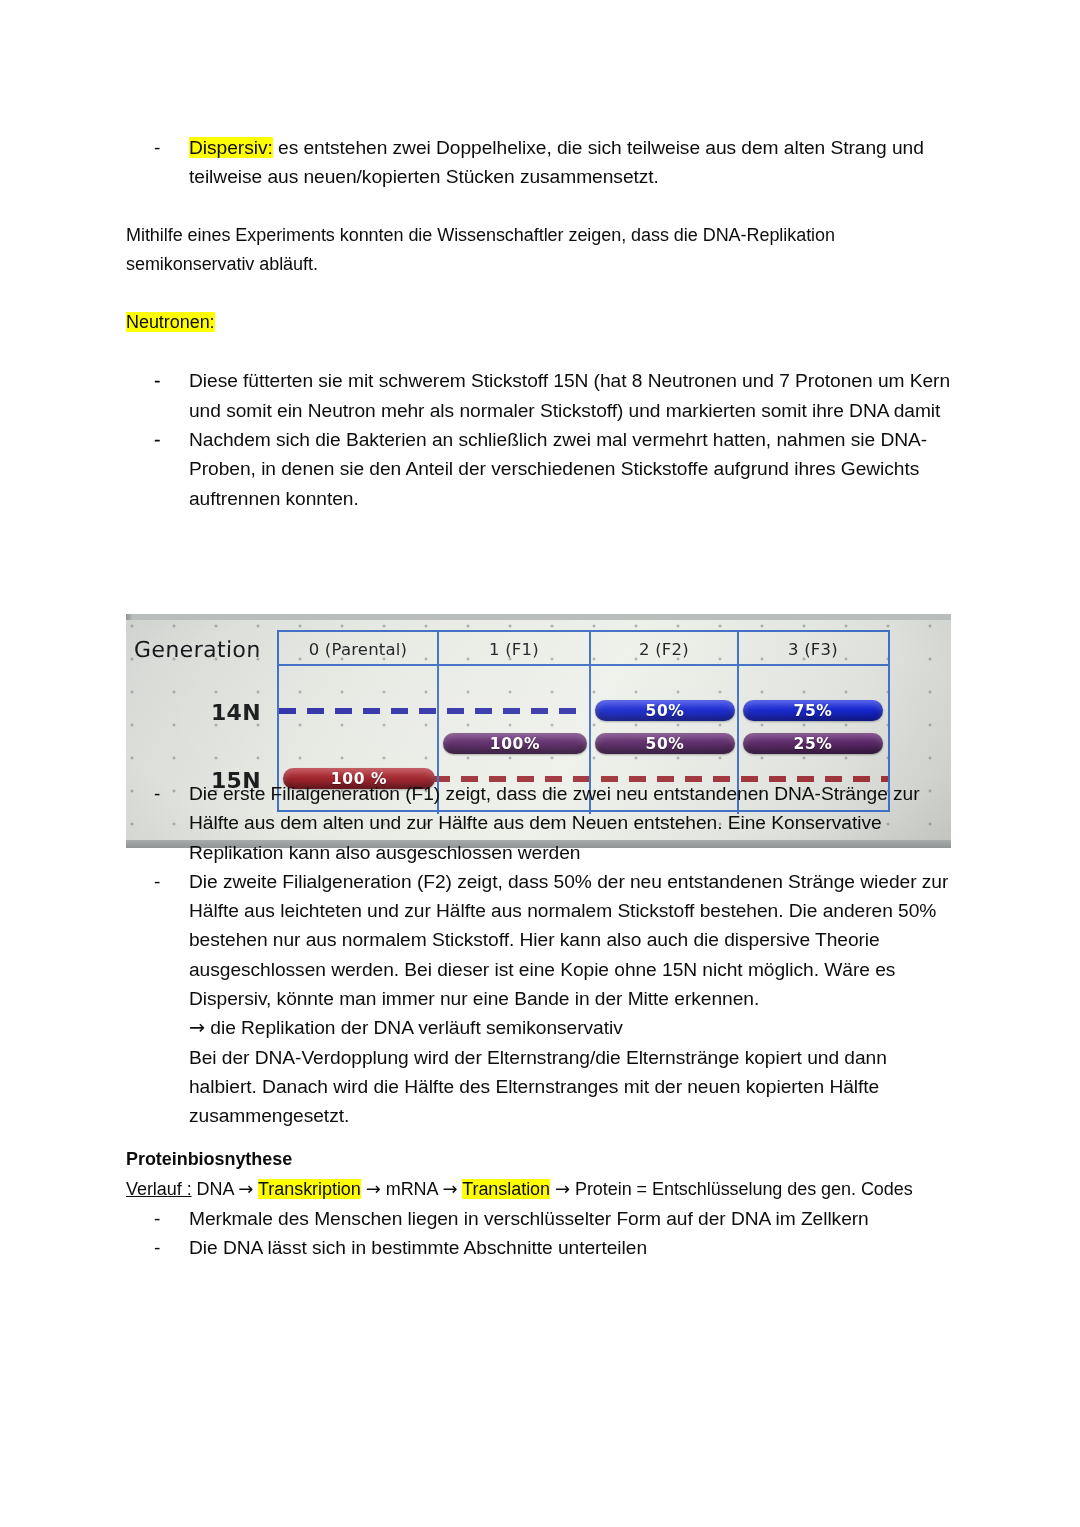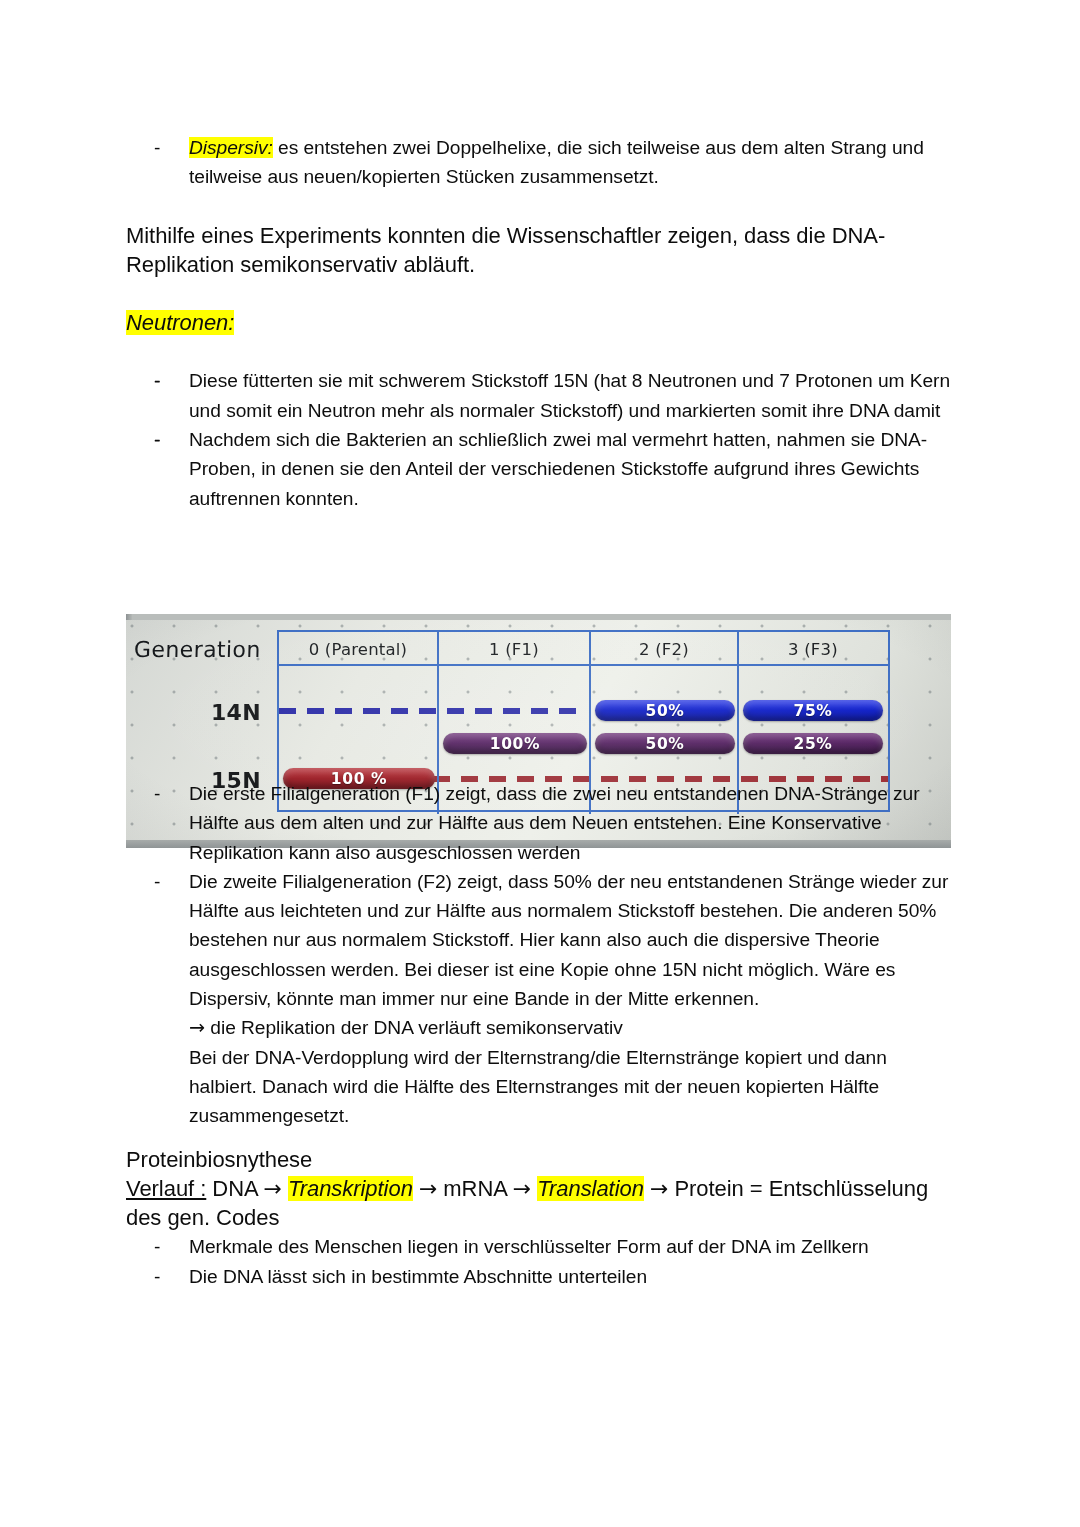--- a/index.html
+++ b/index.html
@@ -14,27 +14,27 @@
     overflow: hidden;
     -webkit-font-smoothing: antialiased;
   }
   .page {
     position: absolute;
     left: 126px; top: 0;
     width: 830px;
     height: 1527px;
   }
   .para {
-    font-size: 22px;
+    font-size: 18px;
     line-height: 29.3px;
     letter-spacing: -0.05px;
     margin: 0;
   }
-  .hl { background: #FFFF00; font-style: italic; }
-  .bold { font-weight: normal; }
+  .hl { background: #FFFF00; }
+  .bold { font-weight: bold; }
   .ul { text-decoration: underline; }
 
   
   ul.bl { list-style: none; margin: 0; padding: 0; }
   ul.bl > li {
     position: relative;
     padding-left: 63px;
     font-size: 19.2px;
     line-height: 29.3px;
     letter-spacing: -0.05px;

